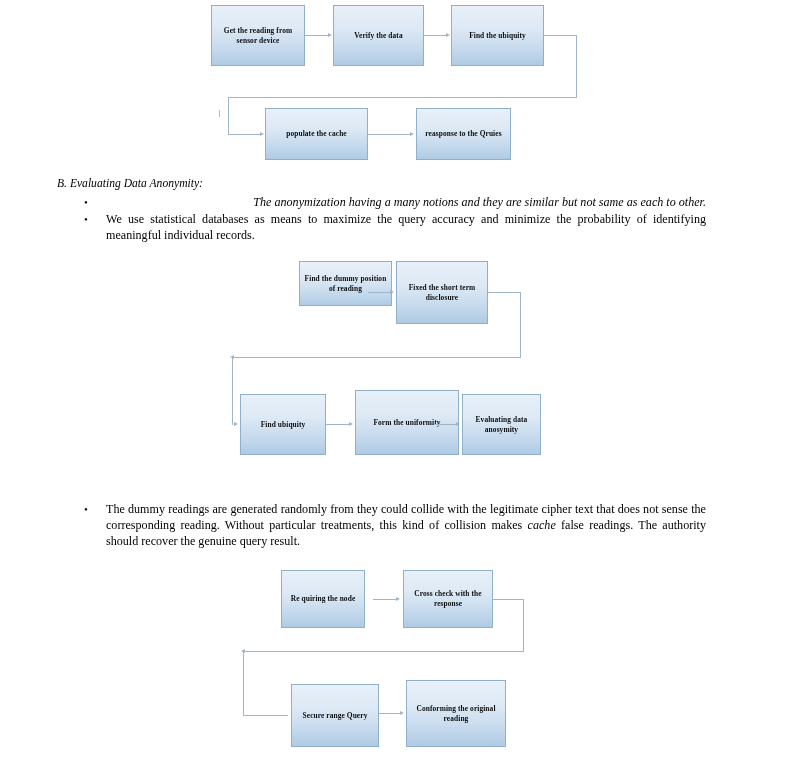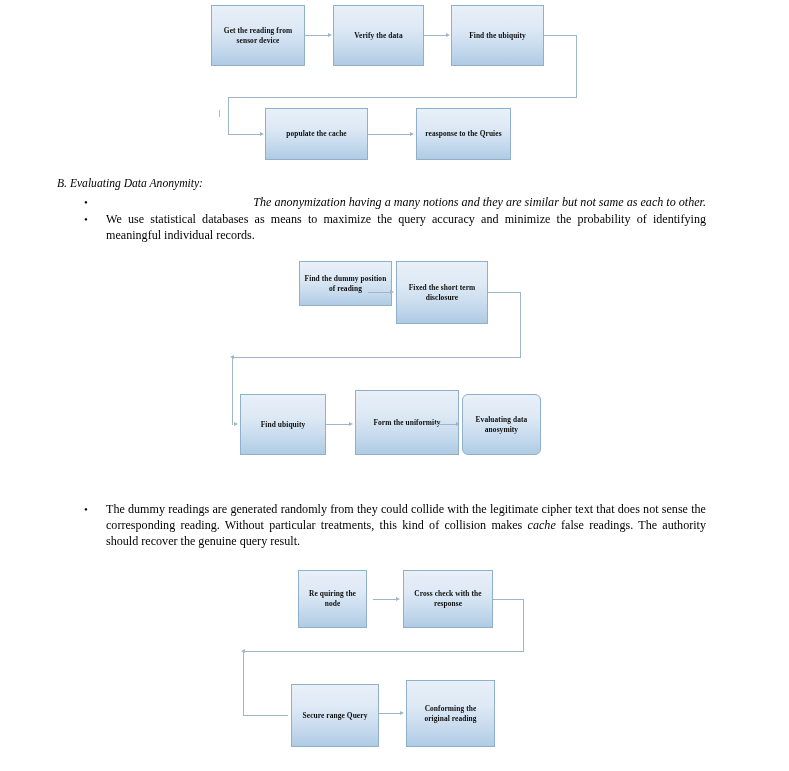--- a/index.html
+++ b/index.html
@@ -170,21 +170,21 @@
   </div>
 
   <div class="fc-box" style="left:396px; top:261px; width:92px; height:63px;">
     <span>Fixed the short term disclosure</span>
   </div>
 
   <div class="fc-box" style="left:355px; top:390px; width:104px; height:65px;">
     <span>Form the uniformity</span>
   </div>
 
-  <div class="fc-box" style="left:462px; top:394px; width:79px; height:61px;border-radius:6px;">
+  <div class="fc-box" style="left:462px; top:394px; width:79px; height:61px;">
     <span>Evaluating data anosymity</span>
   </div>
 
   <div class="ln-h" style="left:368px; top:292px; width:23px;"></div>
   <div class="arrow-r" style="left:390px; top:290px;"></div>
 
   <div class="ln-h" style="left:488px; top:292px; width:33px;"></div>
   <div class="ln-v" style="left:520px; top:292px; height:66px;"></div>
   <div class="ln-h" style="left:232px; top:357px; width:289px;"></div>
   <div class="arrow-l" style="left:230px; top:355px;"></div>
@@ -200,33 +200,33 @@
 
   <div class="bullet-block" style="left:84px; top:501px; width:622px;">
     <div class="bullet-row">
       <span class="bullet-dot">•</span>
       <span class="bullet-text">
         <span>The dummy readings are generated randomly from they could collide with the legitimate cipher text that does not sense the corresponding reading. Without particular treatments, this kind of collision makes </span><span class="ital">cache</span><span> false readings. The authority should recover the genuine query result.</span>
       </span>
     </div>
   </div>
 
-  <div class="fc-box" style="left:298px; top:570px; width:69px; height:58px;">
+  <div class="fc-box" style="left:281px; top:570px; width:84px; height:58px;">
     <span>Re quiring the node</span>
   </div>
 
   <div class="fc-box" style="left:291px; top:684px; width:88px; height:63px;">
     <span>Secure range Query</span>
   </div>
 
   <div class="fc-box" style="left:403px; top:570px; width:90px; height:58px;">
     <span>Cross check with the response</span>
   </div>
 
-  <div class="fc-box" style="left:406px; top:680px; width:89px; height:67px;justify-content:flex-end;">
+  <div class="fc-box" style="left:406px; top:680px; width:100px; height:67px;justify-content:flex-end;">
     <span>Conforming the original reading</span>
   </div>
 
   <div class="ln-h" style="left:373px; top:599px; width:24px;"></div>
   <div class="arrow-r" style="left:396px; top:597px;"></div>
 
   <div class="ln-h" style="left:493px; top:599px; width:31px;"></div>
   <div class="ln-v" style="left:523px; top:599px; height:53px;"></div>
   <div class="ln-h" style="left:243px; top:651px; width:281px;"></div>
   <div class="arrow-l" style="left:241px; top:649px;"></div>

